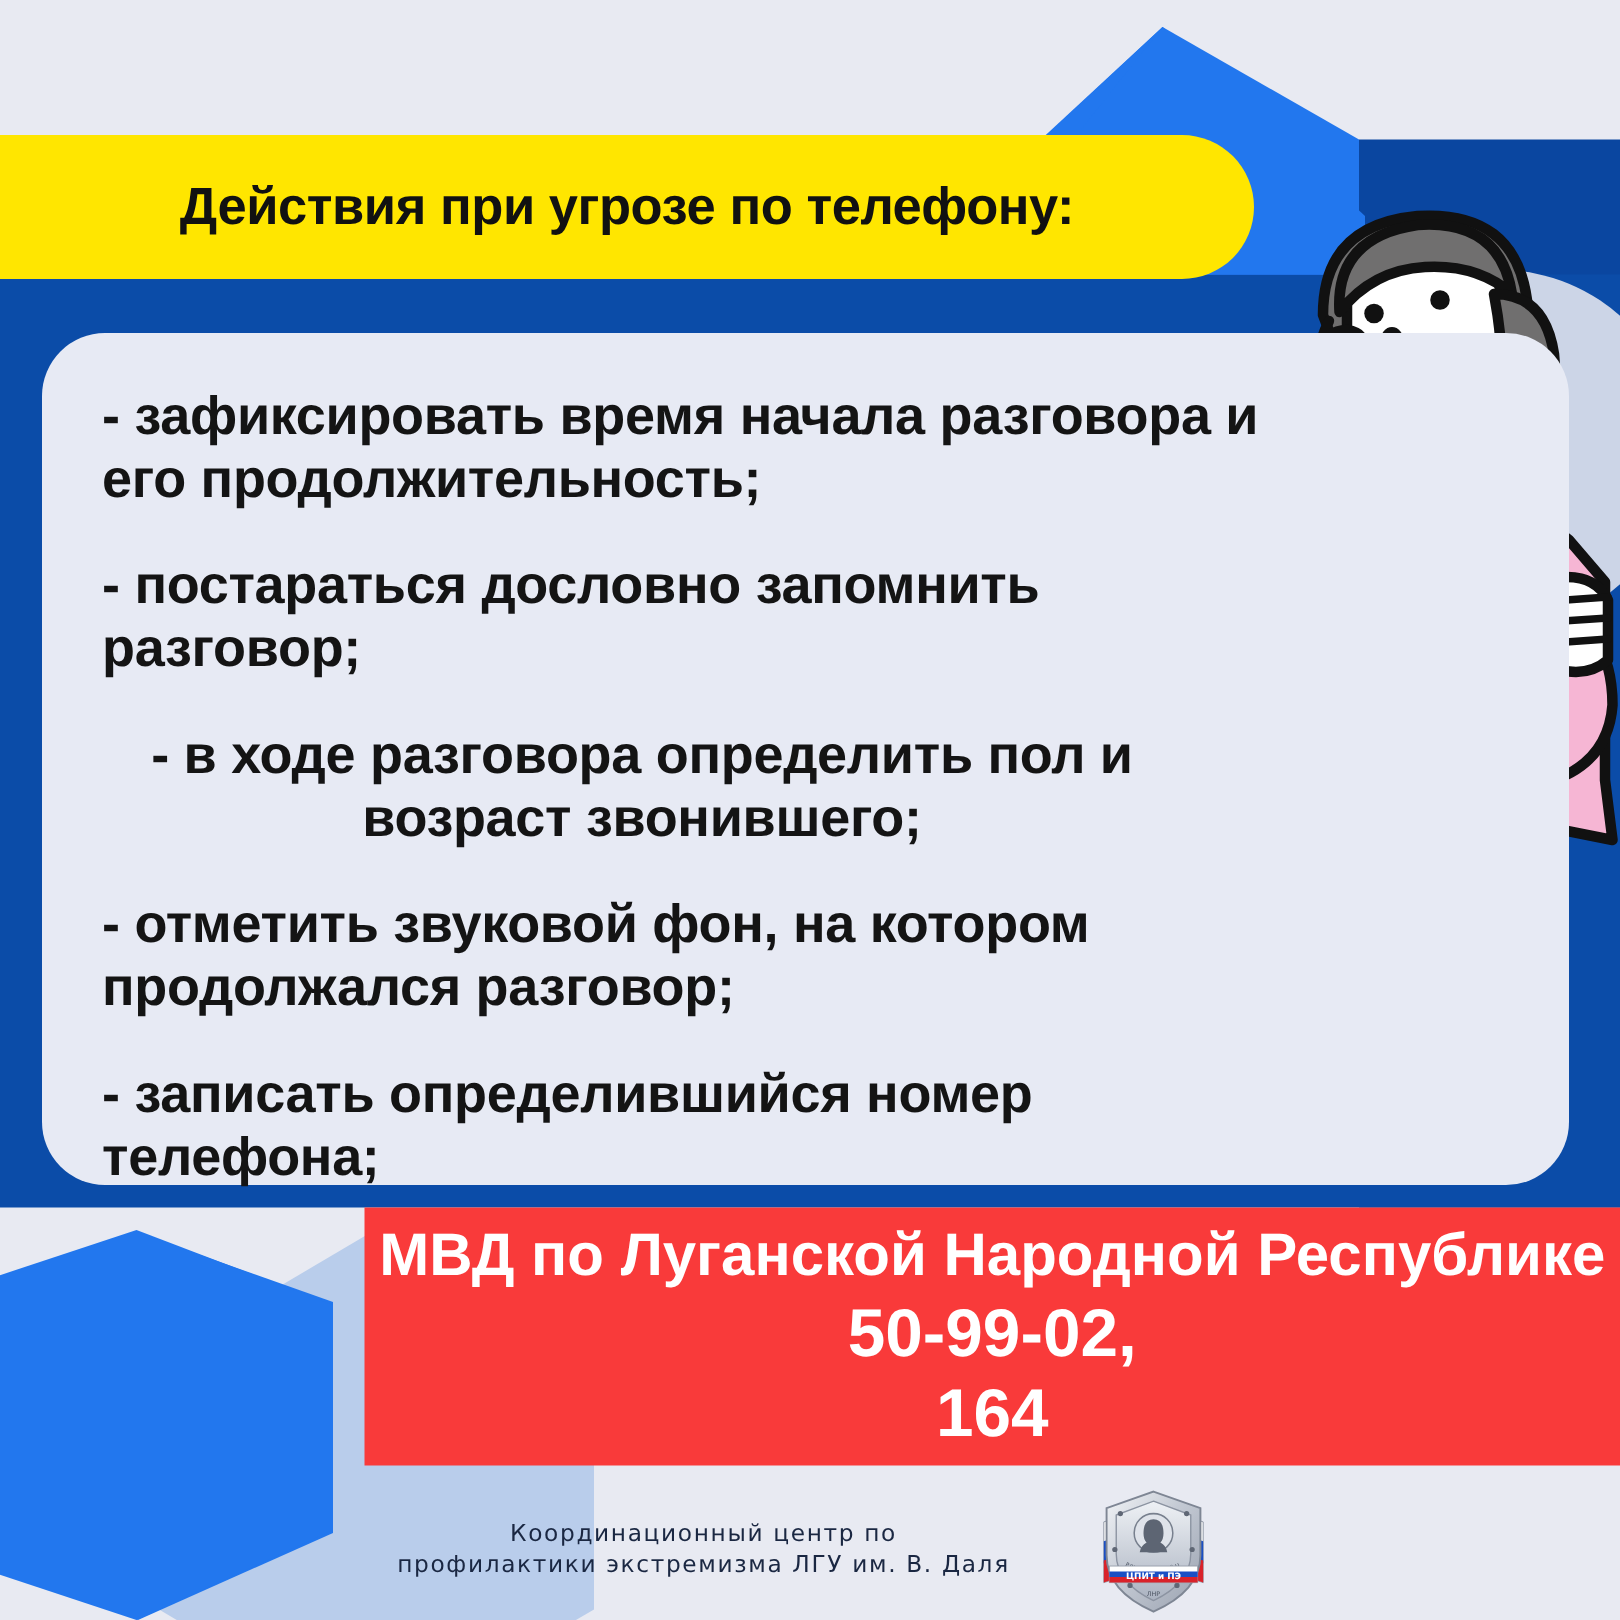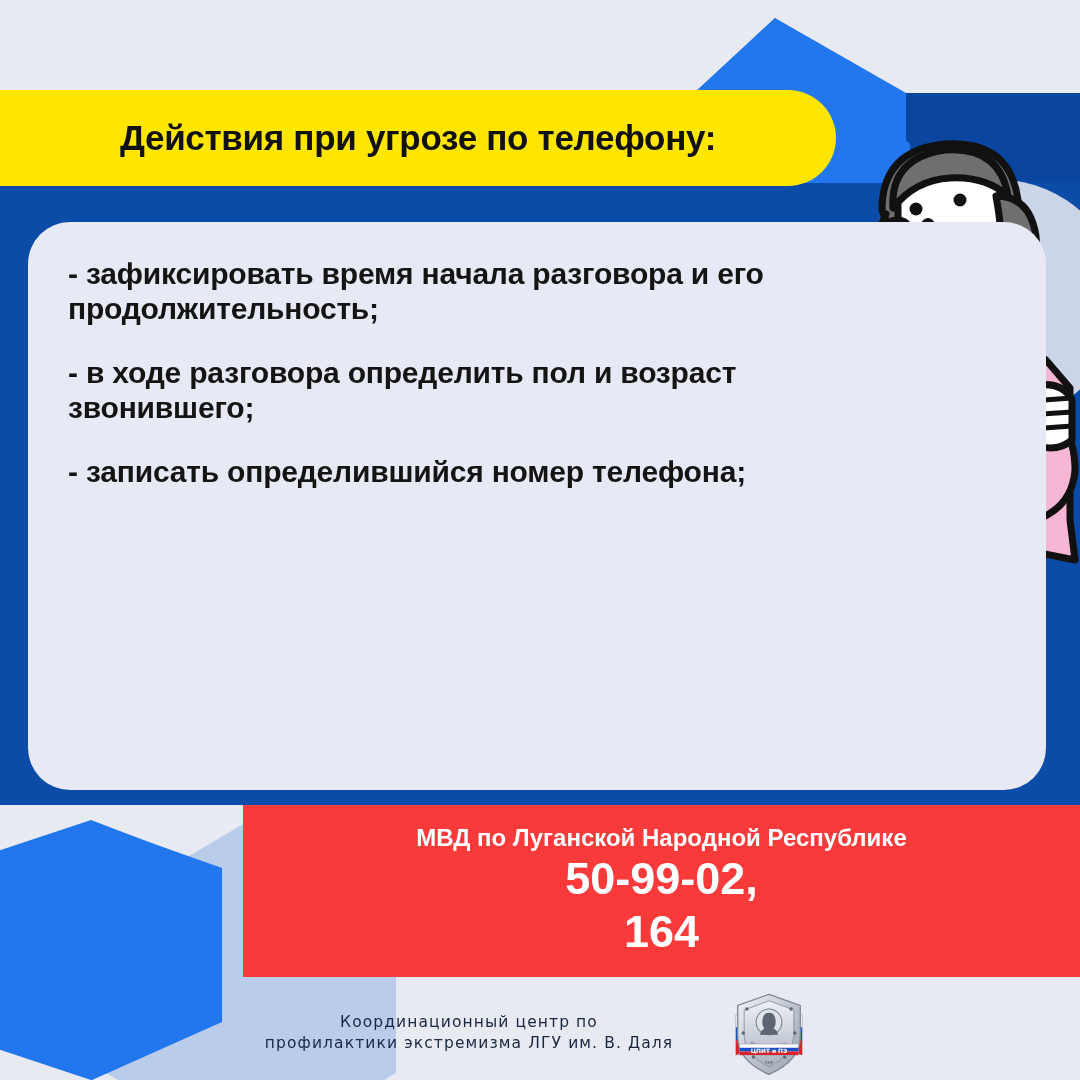--- a/index.html
+++ b/index.html
@@ -45,30 +45,30 @@
     left:28px; top:222px;
     width:1018px; height:568px;
     background:#e7eaf4;
     border-radius:42px;
     z-index:5;
     box-sizing:border-box;
     padding:34px 40px 0 40px;
   }
   .bullet{
     color:#141414;
-    font-size:30px;
+    font-size:36px;
     font-weight:bold;
     line-height:1.18;
     margin:0 0 28px 0;
     letter-spacing:-0.2px;
   }
   .bullet:last-child{margin-bottom:0;}
   .bullet.b1{max-width:830px;}
   .bullet.b2{max-width:700px;}
-  .bullet.b3{max-width:720px;}
+  .bullet.b3{max-width:720px;text-align:center;}
   .bullet.b4{max-width:740px;}
   .bullet.b5{max-width:700px;}
   .bullet.b6{max-width:860px;}
 
   
   #contact-box{
     position:absolute;
     left:243px; top:805px;
     width:837px; height:172px;
     background:#f93a3a;
@@ -77,21 +77,21 @@
     align-items:center;justify-content:center;
     text-align:center;
   }
   #contact-box .cline{
     color:#ffffff;
     font-weight:bold;
     font-size:45px;
     line-height:1.18;
     white-space:nowrap;
   }
-  #contact-box .cline.org{font-size:24px;}
+  #contact-box .cline.org{font-size:40px;}
 
   
   #footer{
     position:absolute;
     left:0; top:985px;
     width:1080px; height:95px;
     z-index:8;
     display:flex;align-items:center;justify-content:center;gap:32px;
   }
   #footer-text{
@@ -182,21 +182,23 @@
                Q904 570 902 582 Q900 592 910 596 L930 600" fill="#ffffff"></path>
     </g>
   </svg>
 
   <div id="title-banner">
     <span class="title-text">Действия при угрозе по телефону:</span>
   </div>
 
   <div id="content-card">
     <p class="bullet b1">- зафиксировать время начала разговора и его продолжительность;</p>
+    <p class="bullet b2">- постараться дословно запомнить разговор;</p>
     <p class="bullet b3">- в ходе разговора определить пол и возраст звонившего;</p>
+    <p class="bullet b4">- отметить звуковой фон, на котором продолжался разговор;</p>
     <p class="bullet b5">- записать определившийся номер телефона;</p>
   </div>
 
   <div id="contact-box">
     <div class="cline org">МВД по Луганской Народной Республике</div>
     <div class="cline">50-99-02,</div>
     <div class="cline">164</div>
   </div>
 
   <div id="footer">

